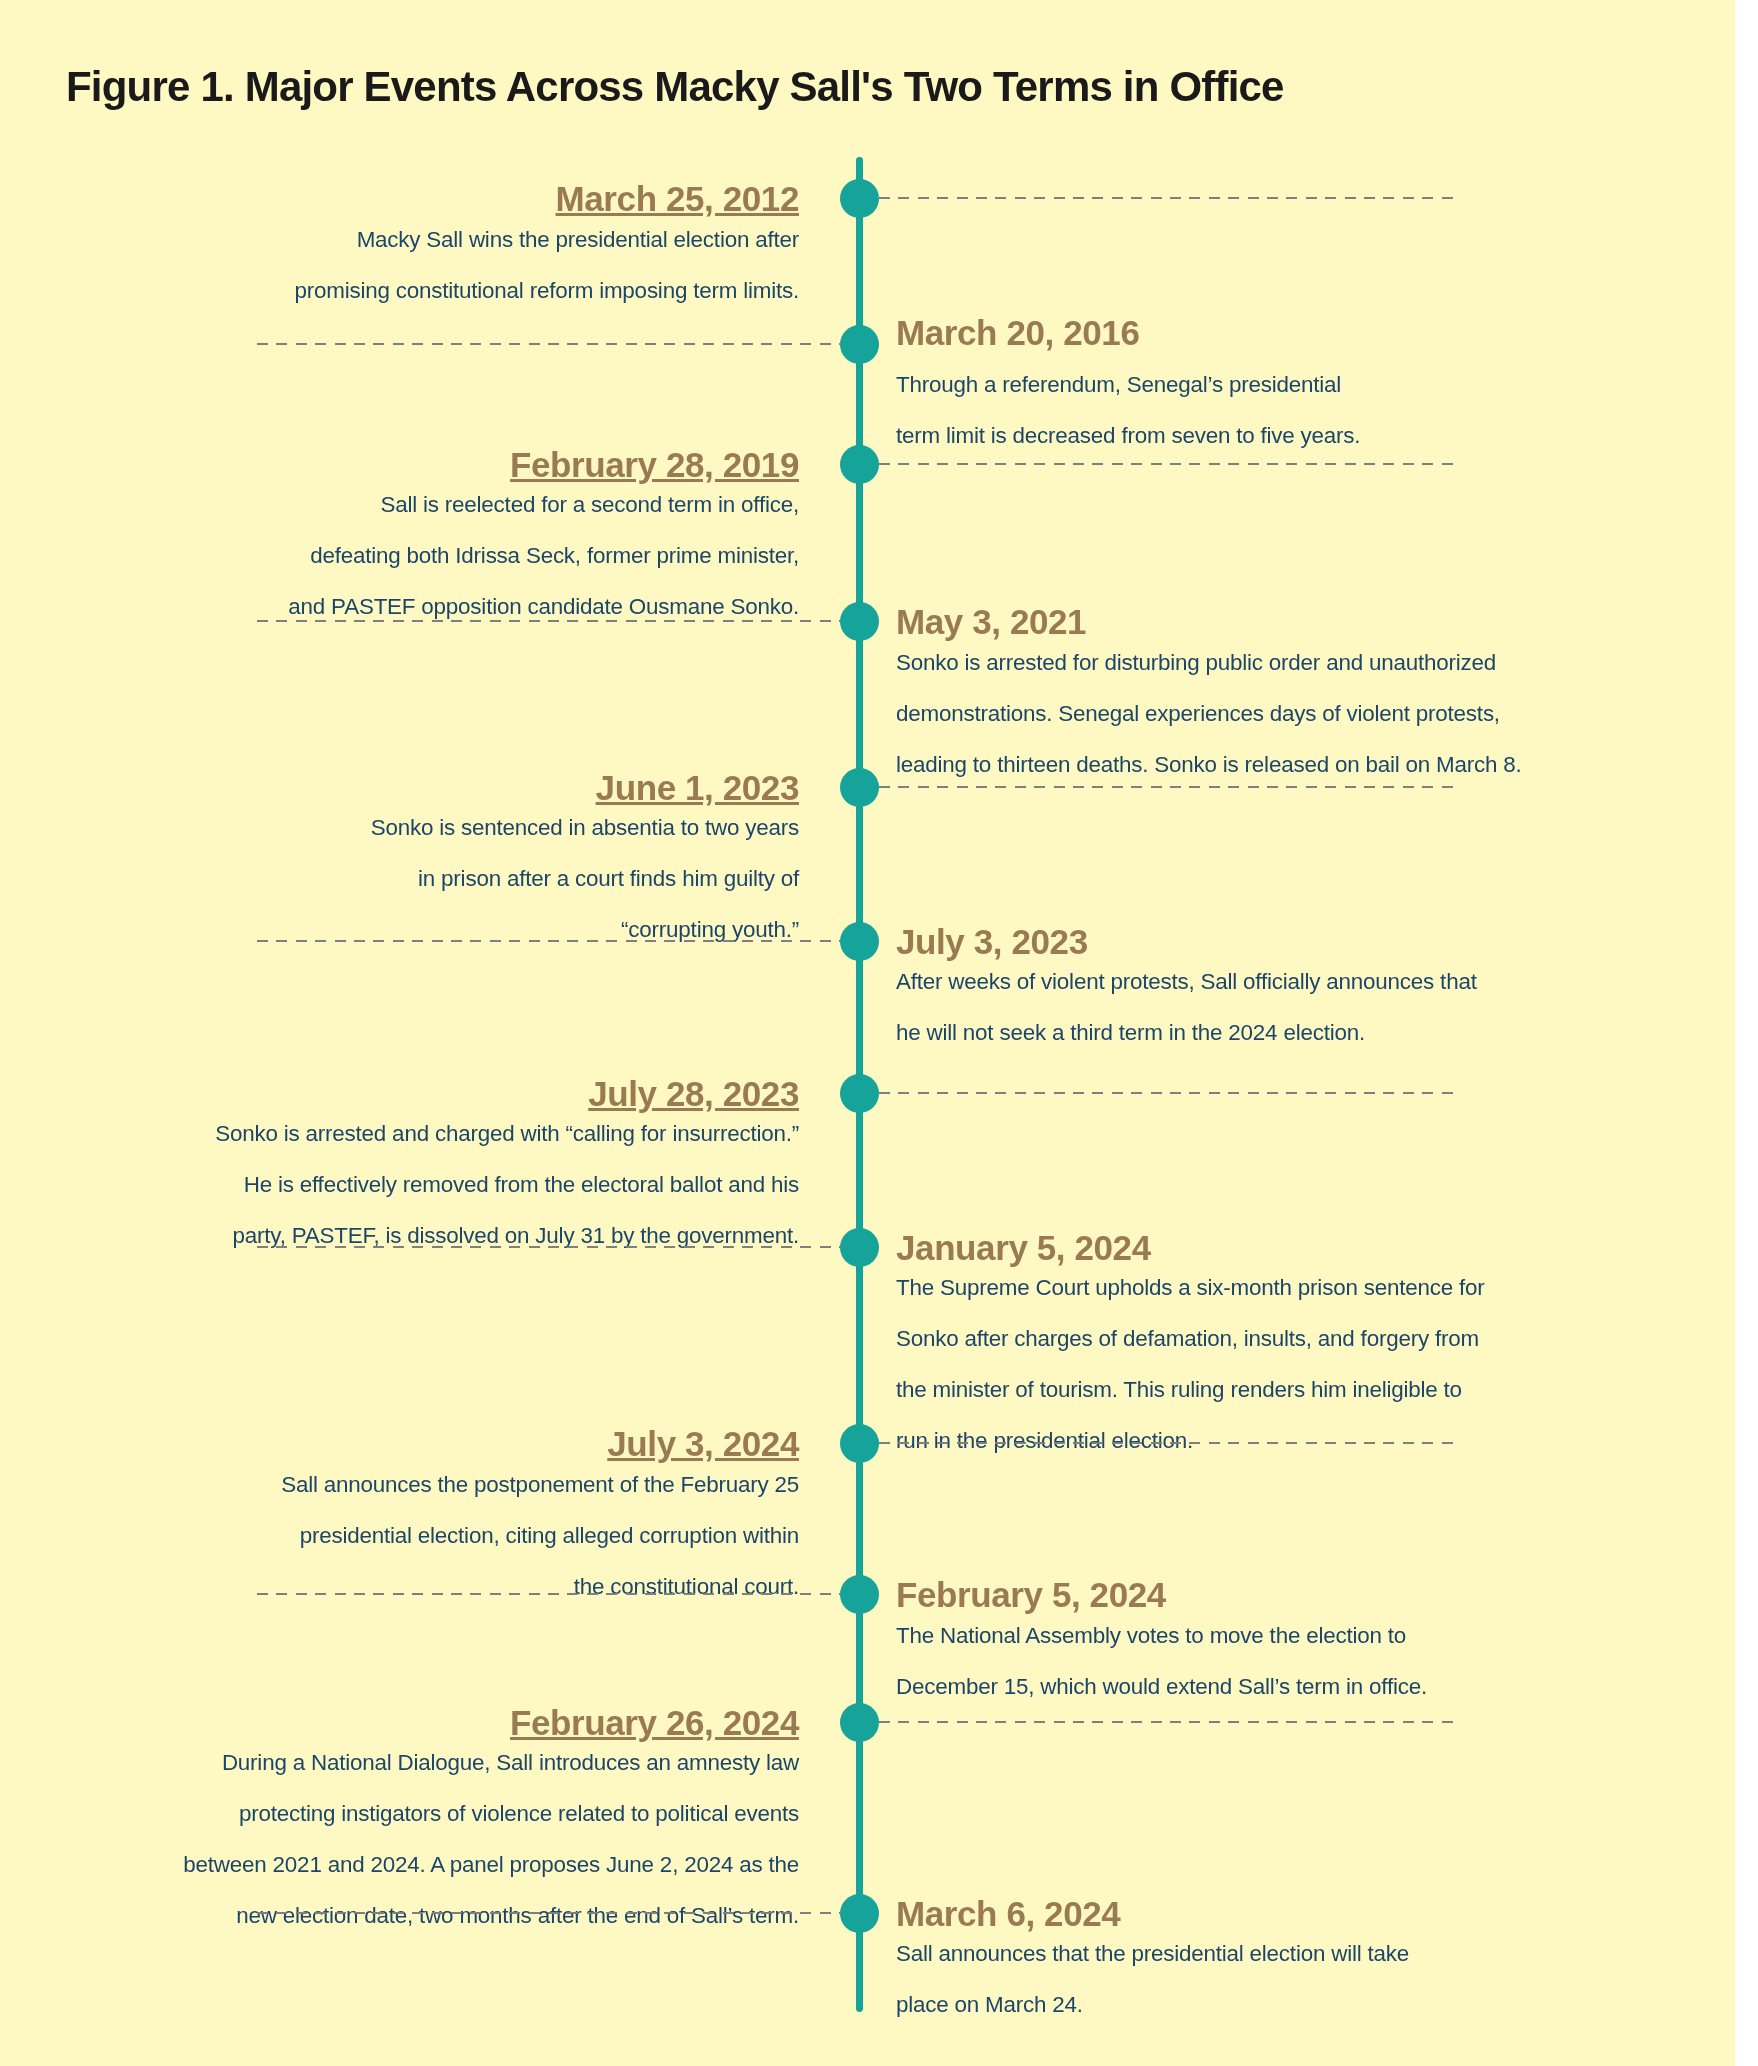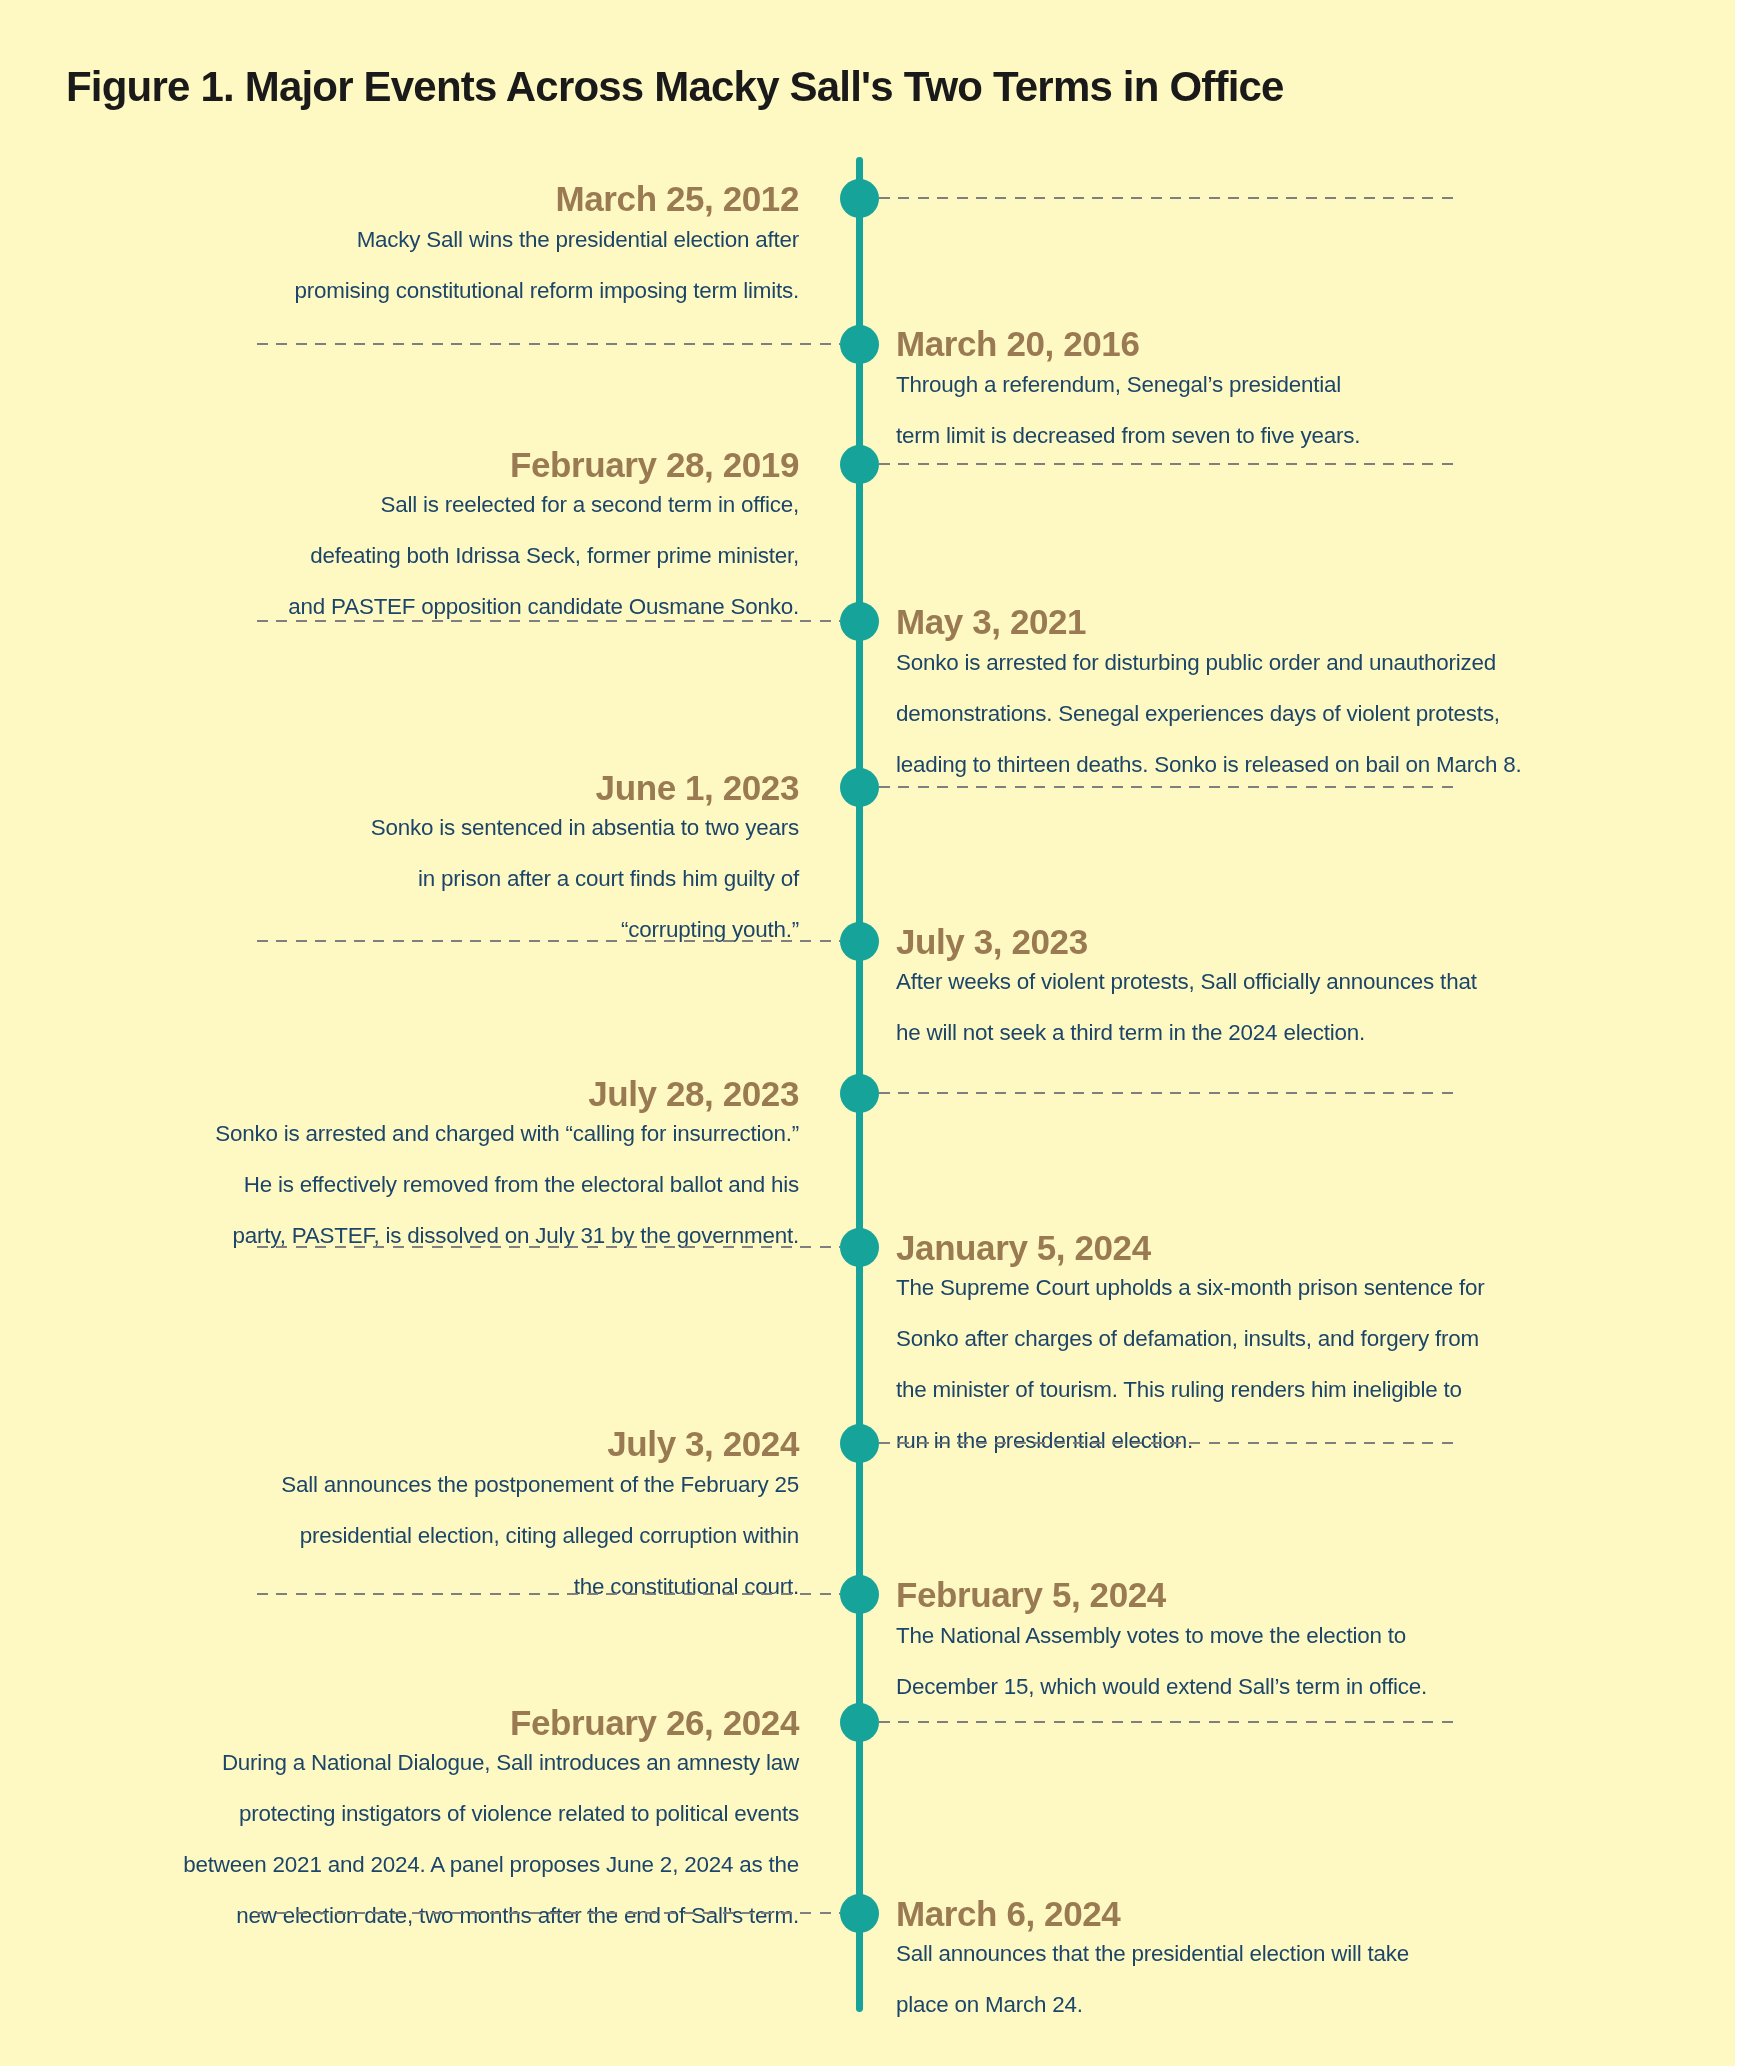--- a/index.html
+++ b/index.html
@@ -42,21 +42,21 @@
   .dash.to-right{left:879px;width:581px;}
   .date{
     position:absolute;
     font-size:35px;
     line-height:35px;
     font-weight:bold;
     color:var(--brown,#9a7a52);
     letter-spacing:-0.4px;
     white-space:nowrap;
   }
-  .date.l{right:936px;text-align:center;}
+  .date.l{right:936px;text-align:center;text-decoration:underline;}
   .date.r{left:896px;text-align:left;}
   .desc{
     position:absolute;
     width:781px;
     font-size:22.4px;
     line-height:51px;
     color:var(--navy,#1c456a);
     letter-spacing:-0.2px;
     white-space:pre-line;
   }
@@ -73,21 +73,21 @@
       <div class="">
         <div class="dash to-right" style="top: 197px;"></div>
         <div class="dot" style="top: 179px;"></div>
         <div class="date l" style="top: 181px;">March 25, 2012</div>
         <div class="desc l" style="top: 214px;">Macky Sall wins the presidential election after
 promising constitutional reform imposing term limits.</div>
       </div>
       <div class="">
         <div class="dash from-left" style="top: 343px;"></div>
         <div class="dot" style="top: 325px;"></div>
-        <div class="date r" style="top: 326px;">March 20, 2016</div>
+        <div class="date r" style="top: 315px;">March 20, 2016</div>
         <div class="desc r" style="top: 359px;">Through a referendum, Senegal’s presidential
 term limit is decreased from seven to five years.</div>
       </div>
       <div class="">
         <div class="dash to-right" style="top: 463px;"></div>
         <div class="dot" style="top: 445px;"></div>
         <div class="date l" style="top: 447px;">February 28, 2019</div>
         <div class="desc l" style="top: 479px;">Sall is reelected for a second term in office,
 defeating both Idrissa Seck, former prime minister,
 and PASTEF opposition candidate Ousmane Sonko.</div>

